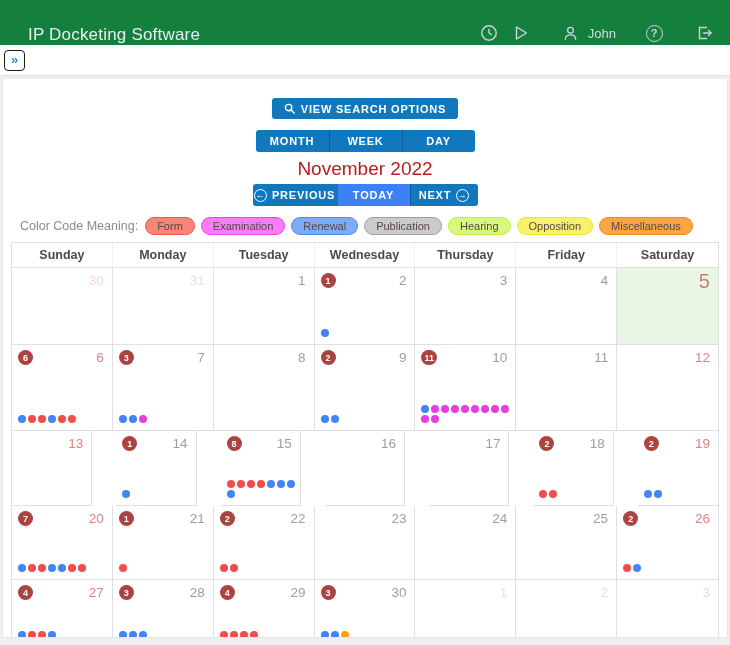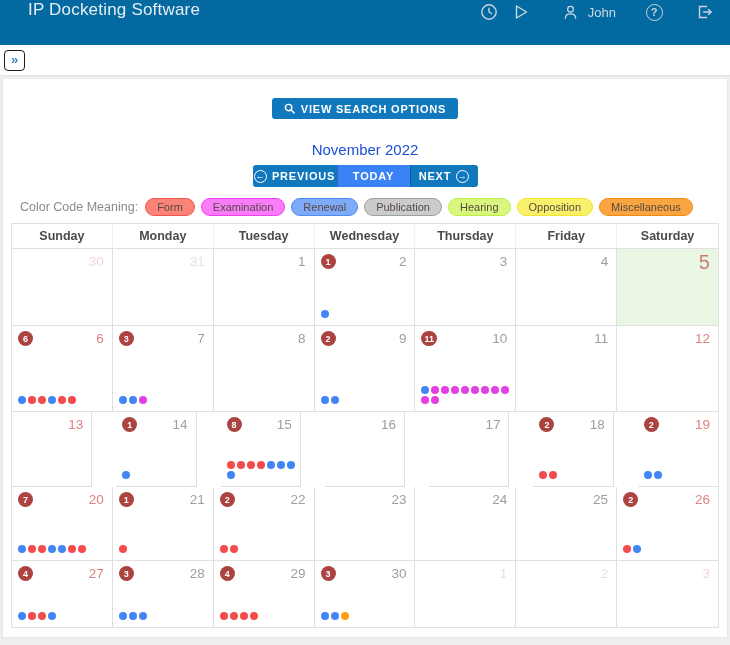--- a/index.html
+++ b/index.html
@@ -1,20 +1,20 @@
 <!DOCTYPE html>
 <html><head>
 <meta charset="utf-8">
 <style>
   * { margin:0; padding:0; box-sizing:border-box; }
   html,body { width:730px; height:645px; overflow:hidden; }
   body { background:#efefef; font-family:"Liberation Sans", sans-serif; }
 
   
-  .app-header { height:45px; background:#0369a1; display:flex; align-items:flex-start;
+  .app-header { height:45px; background:#15803d; display:flex; align-items:flex-end;
     justify-content:space-between; padding:0 14px 0 28px; }
   .app-title { color:#e7edf3; font-size:17px; letter-spacing:.2px; }
   .header-right { display:flex; align-items:center; gap:8px; color:#c8d6e2; }
   .hicon { display:inline-flex; align-items:center; justify-content:center;
     width:24px; height:24px; cursor:pointer; }
   .hicon svg { display:block; }
   .user-menu { display:flex; align-items:center; gap:5px; margin:0 18px; cursor:pointer; }
   .user-name { color:#ccd9e4; font-size:13px; }
   .help-circle { width:17px; height:17px; border:1.4px solid #c8d6e2; border-radius:50%;
     font-size:11px; font-weight:bold; display:flex; align-items:center; justify-content:center; }
@@ -35,21 +35,21 @@
   .controls { text-align:center; padding-top:19px; }
   .btn { background:#1178be; color:#fff; border:none; font-family:inherit;
     font-size:11px; font-weight:bold; letter-spacing:.8px; cursor:pointer; }
   .search-btn { height:21px; border-radius:3px; padding:0 12px; display:inline-flex;
     align-items:center; gap:6px; }
   .btn-group { display:inline-flex; margin-top:11px; border-radius:3px; overflow:hidden; }
   .btn-group .btn { height:22px; width:73px; display:inline-flex; align-items:center;
     justify-content:center; gap:5px; }
   .btn-group .btn + .btn { border-left:1px solid rgba(0,0,0,.22); }
   .btn.green { background:#3b82f6; }
-  .month-title { font-size:15px; font-weight:400; color:#1d4ed8; margin-top:18px; line-height:25px; }
+  .month-title { font-size:19px; font-weight:400; color:#b91c1c; margin-top:4px; line-height:25px; }
   .nav-group { margin-top:3px; }
   .circ-arrow { width:13px; height:13px; border:1px solid #fff; border-radius:50%;
     display:inline-flex; align-items:center; justify-content:center; font-size:9px; font-weight:normal; }
 
   
   .legend { display:flex; align-items:center; padding:10px 0 0 17px; gap:7px; flex-wrap:nowrap; }
   .legend-label { color:#8b8b8b; font-size:12.5px; white-space:nowrap; }
   .pill { display:inline-block; border-radius:10px; padding:2px 11px; font-size:11px;
     color:#574a44; border:1px solid; white-space:nowrap; cursor:default; }
 
@@ -129,20 +129,25 @@
       <button class="btn search-btn">
         <span style="display:inline-flex;">
           <svg width="11" height="11" viewBox="0 0 12 12" fill="none" stroke="#fff" stroke-width="1.6" stroke-linecap="round">
             <circle cx="5" cy="5" r="3.5"></circle>
               <path d="M8 8 L11 11"></path>
           </svg>
         </span>
         <span>VIEW SEARCH OPTIONS</span>
       </button>
     </div>
+    <div class="btn-group">
+      <button class="btn">MONTH</button>
+      <button class="btn">WEEK</button>
+      <button class="btn">DAY</button>
+    </div>
     <h2 class="month-title">November 2022</h2>
     <div class="btn-group nav-group">
       <button class="btn" style="width:84px;">
         <span class="circ-arrow">←</span>
         <span>PREVIOUS</span>
       </button>
       <button class="btn green">TODAY</button>
       <button class="btn" style="width:68px;">
         <span>NEXT</span>
         <span class="circ-arrow">→</span>

